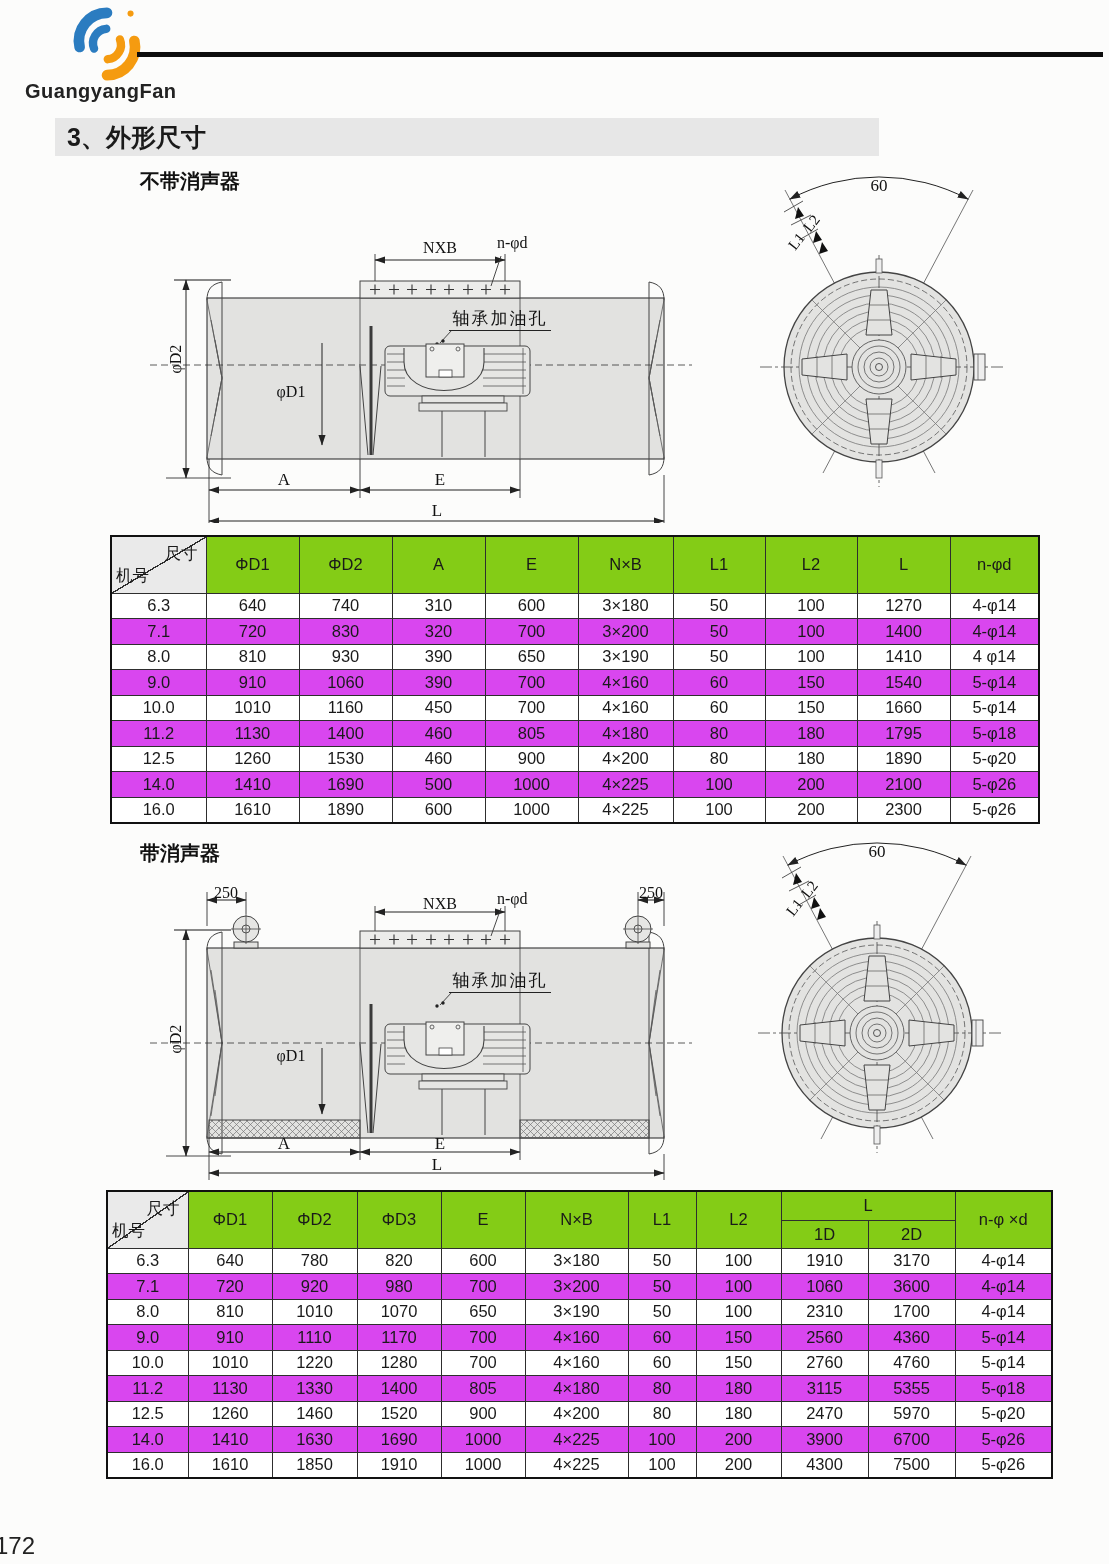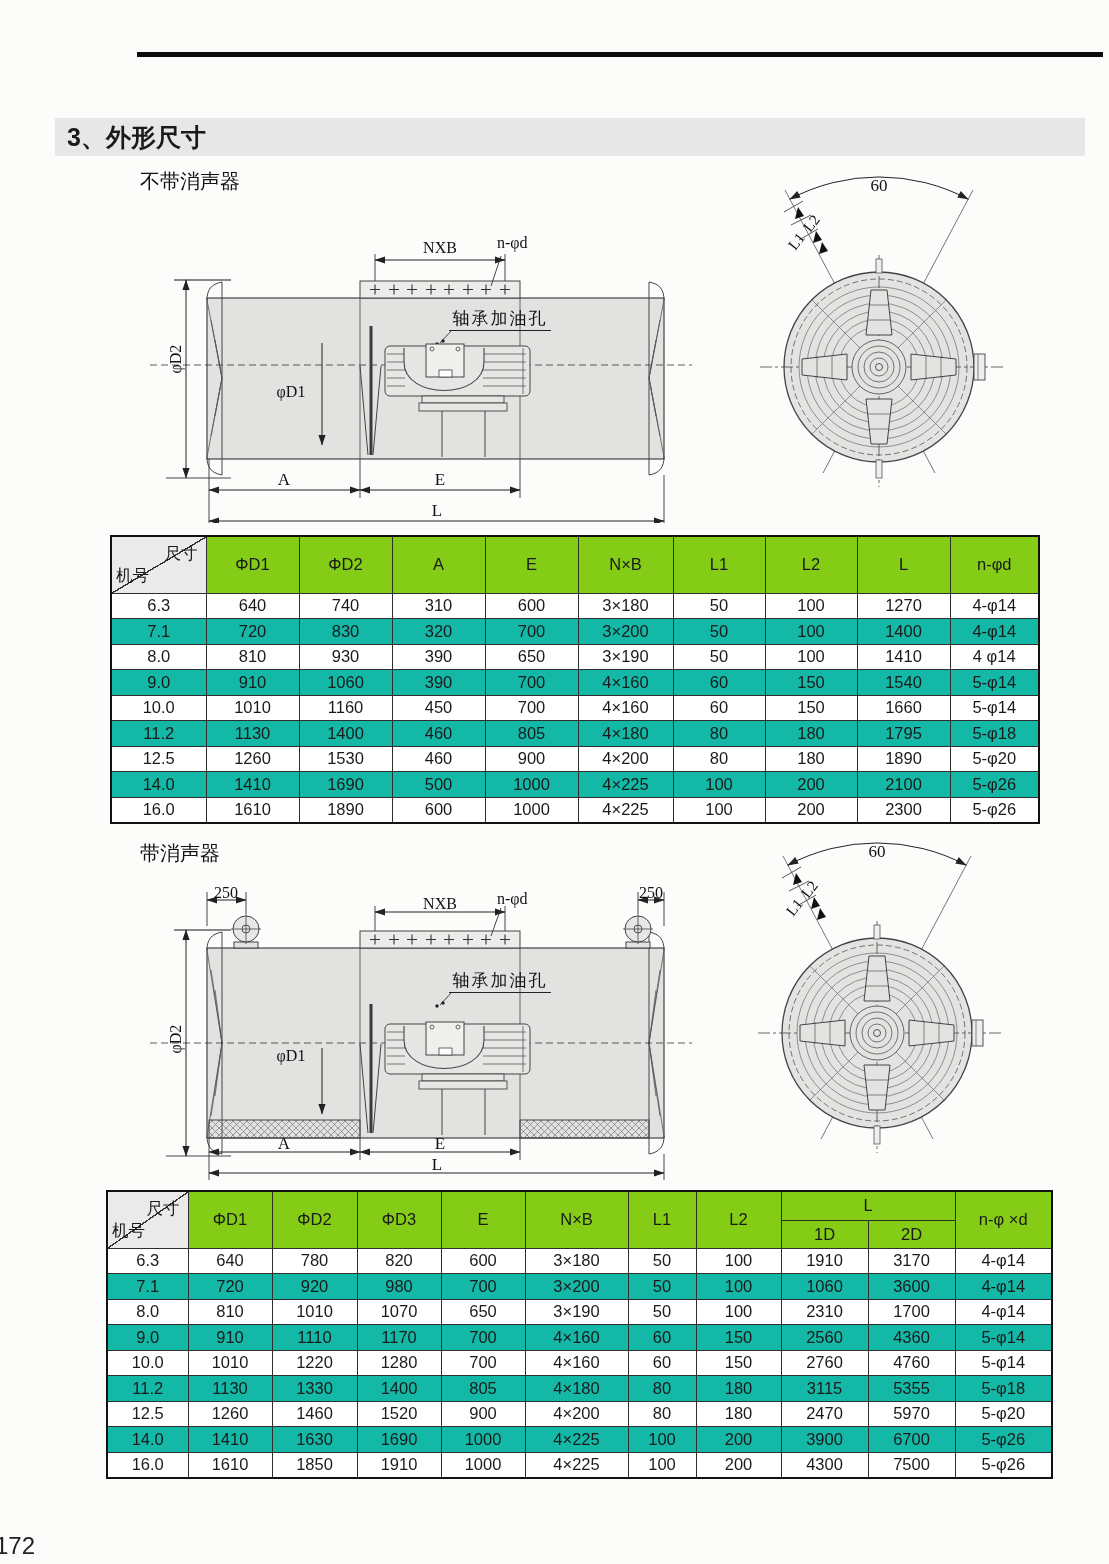--- a/index.html
+++ b/index.html
@@ -4,33 +4,33 @@
 <style>
   *{margin:0;padding:0;box-sizing:border-box}
   html,body{background:#ffffff}
   .page{position:relative;width:1109px;height:1564px;background:#fcfcfb;font-family:"Liberation Sans",sans-serif;color:#1a1a1a;overflow:hidden}
   .logo{position:absolute;left:25px;top:6px;width:190px}
   .logo svg{display:block;margin-left:32px}
   .logo-text{font-size:20px;font-weight:700;color:#222;letter-spacing:.5px;margin-top:-2px}
   .doc-title{position:absolute;top:12px;right:8px;font-size:31px;font-weight:700;letter-spacing:1px}
   .header-rule{position:absolute;left:137px;top:52px;width:966px;height:5px;background:#0d0d0d}
   .cert{position:absolute;top:63px;right:8px;font-size:21px;font-weight:500}
-  .section-bar{position:absolute;left:55px;top:118px;width:1030px;height:38px;background:#e7e7e7;font-size:25px;font-weight:700;line-height:38px;padding-left:12px}
-  .dwg-label{position:absolute;font-size:20px;font-weight:400;color:#111}
+  .section-bar{position:absolute;left:55px;top:118px;width:824px;height:38px;background:#e7e7e7;font-size:25px;font-weight:700;line-height:38px;padding-left:12px}
+  .dwg-label{position:absolute;font-size:20px;font-weight:700;color:#111}
   svg.dwg{position:absolute}
   .ann{position:absolute;font-family:"Liberation Serif",serif;font-size:16px;white-space:nowrap;color:#111;line-height:1.15}
   .c{text-align:center}
   .u{border-bottom:1px solid #222;padding-bottom:1px;letter-spacing:2px;font-size:17px}
   .rot90{transform:rotate(-90deg);transform-origin:center}
   .rot52{transform:rotate(-52deg);transform-origin:center;font-size:15px}
   table.dim{position:absolute;border-collapse:collapse;table-layout:fixed;font-size:16.5px;text-align:center;background:#fff;border:2px solid #111}
   table.dim th,table.dim td{border:1px solid #2e2e2e;font-weight:400;padding:0;overflow:hidden}
   table.dim thead{background:#84cc16}
   table.dim td{height:25.5px}
-  table.dim tr.alt{background:#14b8a6}
+  table.dim tr.alt{background:#d946ef}
   th.corner{position:relative;background-color:#eaeaea;background-image:linear-gradient(to bottom right,transparent 49.3%,#2e2e2e 49.3%,#2e2e2e 50.7%,transparent 50.7%)}
   th.corner .ct{position:absolute;top:6px;right:8px}
   th.corner .cb{position:absolute;bottom:6px;left:4px}
   .pagenum{position:absolute;left:-5px;top:1532px;font-size:24px;color:#222}
 </style>
 </head>
 <body>
 
 <div class="page">
 
@@ -92,20 +92,30 @@
         <circle cx="144" cy="212" r="9" fill="none" stroke="#555" stroke-width="0.8"></circle>
         <circle cx="144" cy="212" r="3.5" fill="none" stroke="#444" stroke-width="0.9"></circle>
         <rect x="141" y="104" width="6" height="14" fill="#eeeeee" stroke="#555" stroke-width="0.8"></rect>
         <rect x="141" y="305" width="6" height="18" fill="#eeeeee" stroke="#555" stroke-width="0.8"></rect>
         <rect x="239" y="199" width="11" height="26" fill="#eeeeee" stroke="#444" stroke-width="0.9"></rect>
         <line x1="243" y1="199" x2="243" y2="225" stroke="#555" stroke-width="0.7"></line>
       </symbol>
     </defs>
   </svg>
 
+  <div class="logo">
+    <svg width="100" height="76" viewBox="0 0 100 100">
+      <path d="M50,9 A37,37 0 0 0 14,54" stroke="#2b7cc0" stroke-width="14" fill="none" stroke-linecap="round"></path>
+      <path d="M49,30 A19,19 0 0 0 33,56" stroke="#2b7cc0" stroke-width="11" fill="none" stroke-linecap="round"></path>
+      <path d="M50,91 A37,37 0 0 0 86,46" stroke="#f59b10" stroke-width="14" fill="none" stroke-linecap="round"></path>
+      <path d="M51,70 A19,19 0 0 0 67,44" stroke="#f59b10" stroke-width="11" fill="none" stroke-linecap="round"></path>
+      <circle cx="81" cy="10" r="4" fill="#f59b10"></circle>
+    </svg>
+    <div class="logo-text">GuangyangFan</div>
+  </div>
   <div class="header-rule"></div>
 
   <div class="section-bar"><span>3、外形尺寸</span></div>
 
   <div class="dwg-label" style="left:140px;top:168px">不带消声器</div>
 
   <svg class="dwg" style="left:135px;top:198px" width="575" height="325" viewBox="0 0 575 325">
     <rect x="72" y="100" width="457" height="161" fill="#e2e2e0" stroke="#444" stroke-width="1.2"></rect>
     <path d="M87,84C76,86 72,92 72,102M87,277C76,275 72,269 72,259" fill="none" stroke="#444"></path>
     <line x1="87" y1="84" x2="87" y2="277" stroke="#444"></line>

